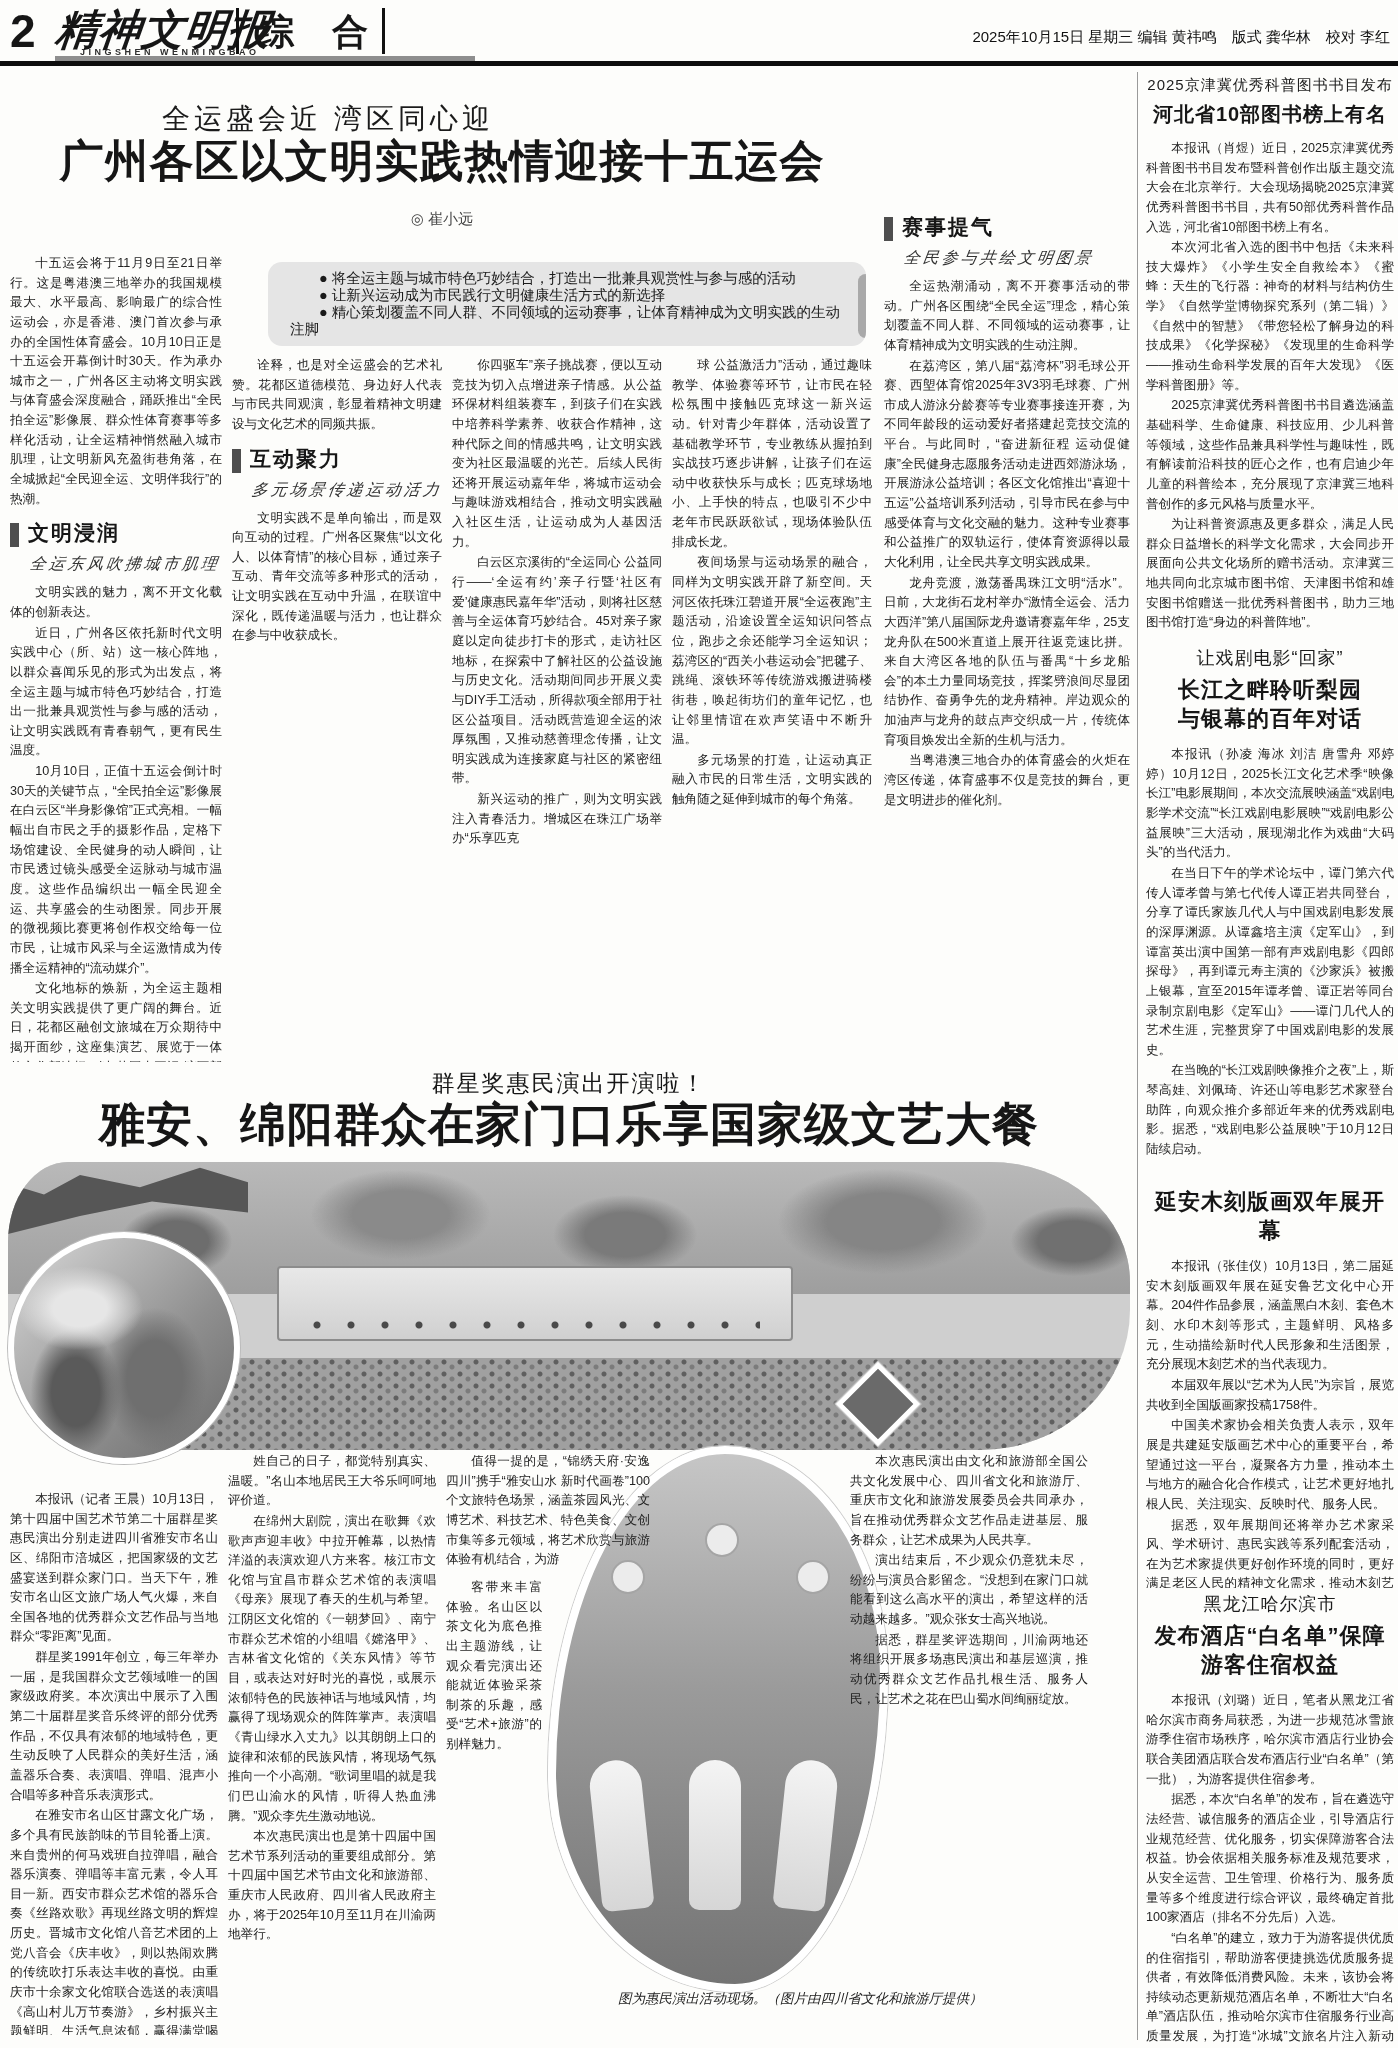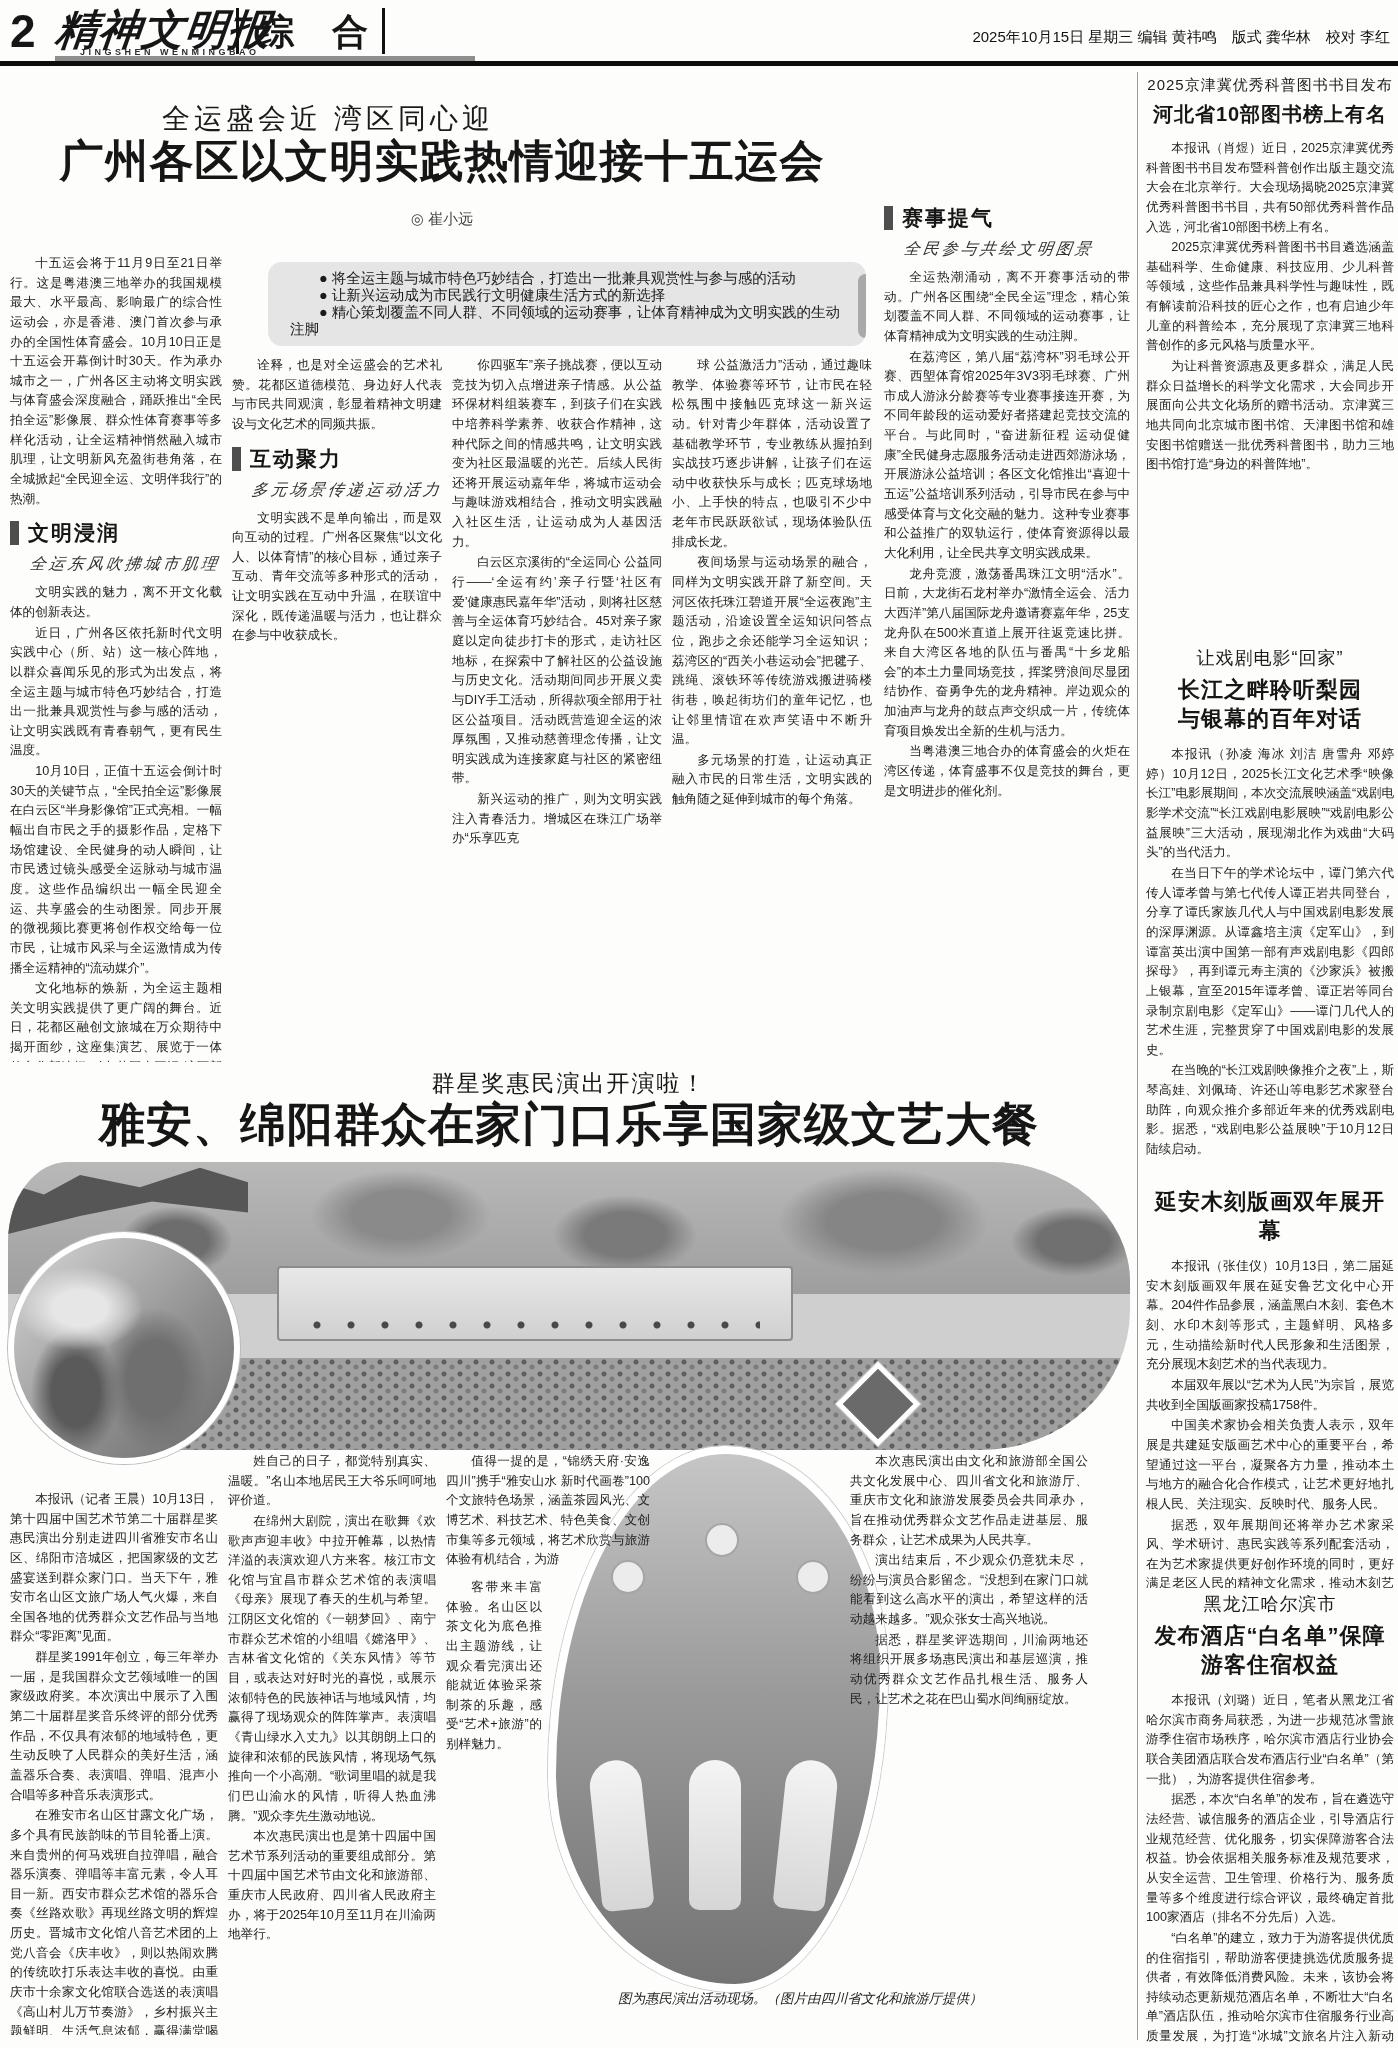--- a/index.html
+++ b/index.html
@@ -29,21 +29,21 @@
   .hl-box { left:268px; top:262px; width:598px; height:84px; background:#e5e5e5; border-radius:14px; padding:8px 26px 6px 22px; }
   .hl-box::after { content:""; position:absolute; right:-7px; top:12px; bottom:8px; width:15px; background:#a9a9a9; border-radius:8px; }
   .hl-box p { font-size:14.5px; line-height:1.18; text-indent:2em; text-align:justify; color:#1a1a1a; }
   .m-col1 { left:10px;  top:254px; width:212px; height:808px; }
   .m-col2 { left:232px; top:356px; width:210px; height:706px; }
   .m-col3 { left:452px; top:356px; width:210px; height:706px; }
   .m-col4 { left:672px; top:356px; width:200px; height:706px; }
   .m-col5 { left:884px; top:204px; width:246px; height:858px; }
   .sec-head { margin:10px 0 8px 0; }
   .m-col5 .sec-head { margin-top:0; }
-  .sec-row { display:flex; align-items:center; gap:9px; }
+  .sec-row { display:flex; align-items:flex-end; gap:9px;margin-top:9px; }
   .sec-bar { width:9px; height:24px; background:#4e4e4e; flex:0 0 auto; }
   .sec-title { font-size:21px; font-weight:900; letter-spacing:2px; }
   .sec-sub { margin:7px 0 0 20px; font-size:16px; color:#333; font-style:italic; letter-spacing:3px; transform:skewX(-8deg); font-family:"Liberation Serif","DejaVu Serif",serif; }
 
   
   .f-kicker { left:8px; top:1068px; width:1122px; font-size:23px; letter-spacing:2px; text-align:center; }
   .f-headline { left:8px; top:1094px; width:1122px; font-size:46px; font-weight:900; letter-spacing:1px; text-align:center; }
   .stage-photo { left:8px; top:1162px; width:1122px; height:288px; background:#cfcfcf; border-radius:60px 140px 150px 90px / 80px 120px 140px 100px; overflow:hidden; }
   .trees { position:absolute; left:0; right:0; top:0; height:46%;
     background:
@@ -228,20 +228,21 @@
     </div>
   <div class="abs f-caption">图为惠民演出活动现场。（图片由四川省文化和旅游厅提供）</div>
 
   <div class="abs v-rule"></div>
 
   <div class="abs side-art sa1 clip">
     <div class="side-kicker">2025京津冀优秀科普图书书目发布</div>
     <div class="side-headline">河北省10部图书榜上有名</div>
     <div class="body-text">
         <p>本报讯（肖煜）近日，2025京津冀优秀科普图书书目发布暨科普创作出版主题交流大会在北京举行。大会现场揭晓2025京津冀优秀科普图书书目，共有50部优秀科普作品入选，河北省10部图书榜上有名。</p>
+        <p>本次河北省入选的图书中包括《未来科技大爆炸》《小学生安全自救绘本》《蜜蜂：天生的飞行器：神奇的材料与结构仿生学》《自然学堂博物探究系列（第二辑）》《自然中的智慧》《带您轻松了解身边的科技成果》《化学探秘》《发现里的生命科学——推动生命科学发展的百年大发现》《医学科普图册》等。</p>
         <p>2025京津冀优秀科普图书书目遴选涵盖基础科学、生命健康、科技应用、少儿科普等领域，这些作品兼具科学性与趣味性，既有解读前沿科技的匠心之作，也有启迪少年儿童的科普绘本，充分展现了京津冀三地科普创作的多元风格与质量水平。</p>
         <p>为让科普资源惠及更多群众，满足人民群众日益增长的科学文化需求，大会同步开展面向公共文化场所的赠书活动。京津冀三地共同向北京城市图书馆、天津图书馆和雄安图书馆赠送一批优秀科普图书，助力三地图书馆打造“身边的科普阵地”。</p>
       </div>
   </div>
 
   <div class="abs side-art sa2 clip">
     <div class="side-kicker">让戏剧电影“回家”</div>
     <div class="side-headline">长江之畔聆听梨园
 与银幕的百年对话</div>
     <div class="body-text">

